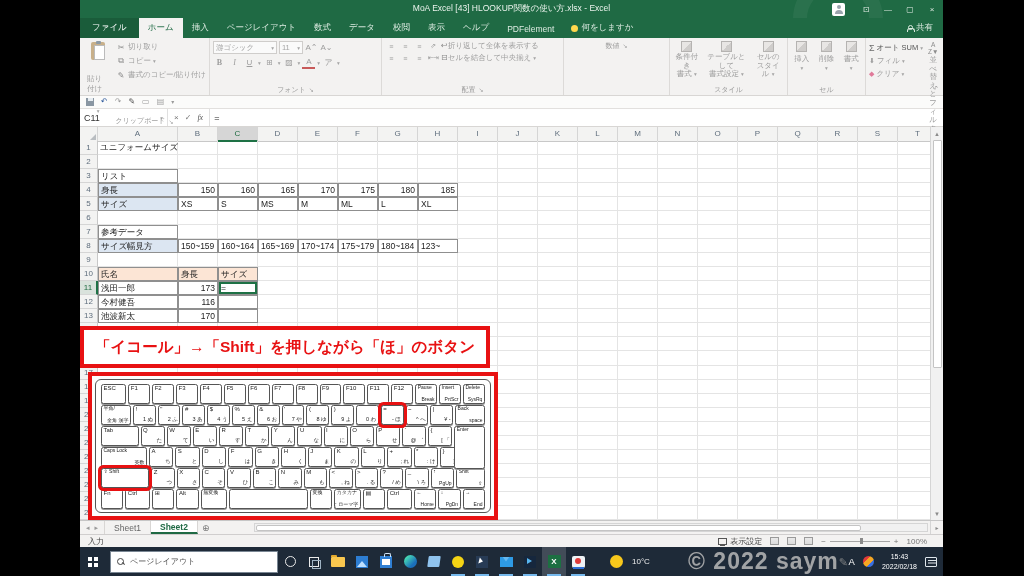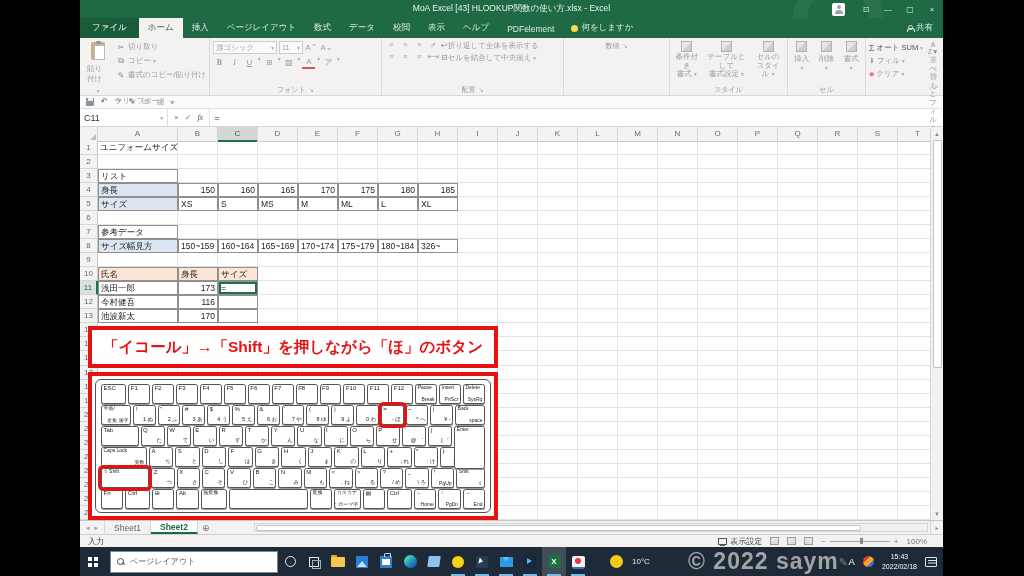--- a/index.html
+++ b/index.html
@@ -28,29 +28,29 @@
   .person { width:7px; height:7px; position:relative; display:inline-block; }
   .person::before { content:""; position:absolute; left:2px; top:0; width:3px; height:3px; border-radius:50%; border:1px solid #dcebe1; }
   .person::after { content:""; position:absolute; left:0.5px; bottom:0; width:6px; height:3px; border-radius:3px 3px 0 0; border:1px solid #dcebe1; border-bottom:none; }
 
   
   .ribbon { height:58px; background:#f3f2f1; border-bottom:1px solid #d8d6d4; display:flex; flex:0 0 auto; position:relative; font-size:7.5px; color:#9d9d9d; }
   .rgroup { display:flex; flex-direction:column; border-right:1px solid #dcdad8; padding:2px 3px 0; }
   .rg-body { flex:1; display:flex; align-items:flex-start; gap:3px; }
   .rg-label { height:11px; display:flex; align-items:center; justify-content:center; gap:3px; font-size:7px; color:#9a9a9a; }
   .dlg { font-size:6px; color:#9a9a9a; }
-  .paste-btn { display:flex; flex-direction:column; align-items:center; gap:4px; padding:2px 4px; }
+  .paste-btn { display:flex; flex-direction:column; align-items:center; gap:14px; padding:2px 4px; }
   .ico-clipboard { width:14px; height:18px; background:#c8b08a; border-radius:2px; position:relative; }
   .ico-clipboard::before { content:""; position:absolute; left:2.5px; top:3px; width:9px; height:13px; background:#fff; border:0.5px solid #bbb; }
   .ico-clipboard::after { content:""; position:absolute; left:4.5px; top:-1.5px; width:5px; height:3px; background:#8d9aa5; border-radius:1px; }
   .rbtn-s { display:flex; align-items:center; gap:2px; height:12px; white-space:nowrap; }
   .mi { font-size:8px; color:#8c8c8c; width:10px; text-align:center; }
   .dn { font-size:5.5px; color:#a5a5a5; }
   .fila { display:flex; flex-direction:column; gap:2px; padding-top:1px; }
-  .frow { display:flex; gap:2px; }
+  .frow { display:flex; align-items:center; gap:2px; }
   .selbox { background:#fafafa; border:1px solid #cfcdcb; color:#a5a5a5; font-size:7.5px; padding:0 2px; height:13px; display:flex; align-items:center; gap:2px; }
   .fname { width:64px; justify-content:space-between; }
   .fsize { width:24px; justify-content:space-between; }
   .fmtb { width:13px; height:13px; display:flex; align-items:center; justify-content:center; font-size:8px; color:#9d9d9d; }
   .fmtb.b { font-weight:bold; font-family:"Liberation Serif",serif; }
   .fmtb.i { font-style:italic; font-family:"Liberation Serif",serif; }
   .fmtb.u { text-decoration:underline; }
   .algn { font-size:7px; letter-spacing:-0.5px; color:#9d9d9d; width:12px; text-align:center; }
   .stack2 { display:flex; flex-direction:column; align-items:center; line-height:1.15; text-align:center; padding:1px 2px; }
   .icosq { width:11px; height:11px; margin-bottom:1px; border:1px solid #b5b3b1; background:linear-gradient(135deg,#e8e6e4 50%,#cfcdcb 50%); }
@@ -92,21 +92,21 @@
   .cell.peach { background:#fce5d5; }
   .cell.right { text-align:right; }
   .cell.selcell { box-shadow:inset 0 0 0 2px #1e7145; background:#fff; }
 
   
   .vscroll { position:absolute; right:0; top:0; bottom:0; width:13px; background:#f1f1f1; border-left:1px solid #d5d5d5; display:flex; flex-direction:column; }
   .vs-btn { height:13px; display:flex; align-items:center; justify-content:center; font-size:6px; color:#8a8a8a; }
   .vs-thumb { margin:0 1.5px; height:58%; background:#fff; border:1px solid #c4c4c4; border-radius:1px; }
 
   
-  .ann-box { position:absolute; left:8px; top:199px; width:410px; height:42px; background:#fff; border:4px solid #e81112; display:flex; align-items:center; justify-content:center; z-index:5; }
+  .ann-box { position:absolute; left:0; top:199px; width:410px; height:42px; background:#fff; border:4px solid #e81112; display:flex; align-items:center; justify-content:center; z-index:5; }
   .ann-text { color:#e81112; font-weight:bold; font-size:15.5px; white-space:nowrap; }
   .kb-panel { position:absolute; left:8px; top:245px; width:410px; height:148px; background:#fdfdfd; border:4px solid #e81112; z-index:5; padding:3px; }
   .kb-inner { width:100%; height:100%; border:1.5px solid #555; border-radius:6px; background:#fff; padding:3px 5px; display:flex; flex-direction:column; justify-content:space-between; }
   .krow { display:flex; gap:2px; flex:1; margin:0.5px 0; position:relative; }
   .key { flex:1 1 0; border:1px solid #555; border-radius:2.5px; background:#fff; box-shadow:0 1px 0 #9a9a9a; display:flex; flex-direction:column; justify-content:space-between; padding:0.5px 1.5px; min-width:0; overflow:hidden; position:relative; }
   .key .l1 { font-size:6px; line-height:1.05; color:#222; align-self:flex-start; white-space:nowrap; }
   .key .l2 { font-size:5.5px; line-height:1.05; color:#222; align-self:flex-end; white-space:nowrap; }
   .key.sm .l1, .key.sm .l2 { font-size:5px; }
   .key.red { box-shadow:0 0 0 3px #e81112; z-index:3; }
   .key.tall { height:215%; z-index:2; }
@@ -595,21 +595,21 @@
           <div class="cell"></div>
           <div class="cell"></div>
           <div class="rh">8</div>
           <div class="cell bordered blue">サイズ幅見方</div>
           <div class="cell bordered">150~159</div>
           <div class="cell bordered">160~164</div>
           <div class="cell bordered">165~169</div>
           <div class="cell bordered">170~174</div>
           <div class="cell bordered">175~179</div>
           <div class="cell bordered">180~184</div>
-          <div class="cell bordered">326~</div>
+          <div class="cell bordered">123~</div>
           <div class="cell"></div>
           <div class="cell"></div>
           <div class="cell"></div>
           <div class="cell"></div>
           <div class="cell"></div>
           <div class="cell"></div>
           <div class="cell"></div>
           <div class="cell"></div>
           <div class="cell"></div>
           <div class="cell"></div>

